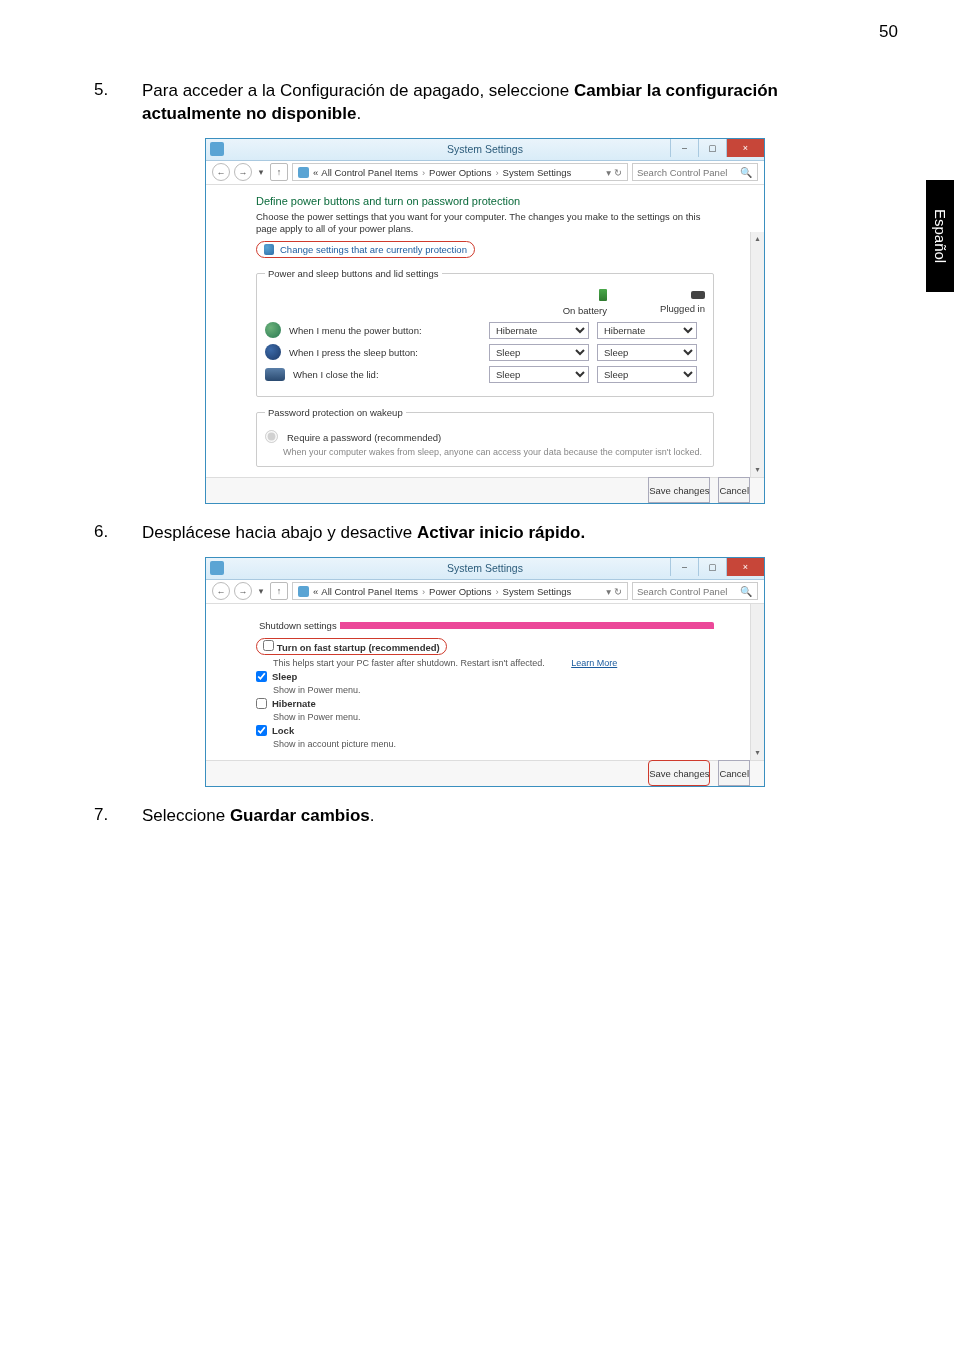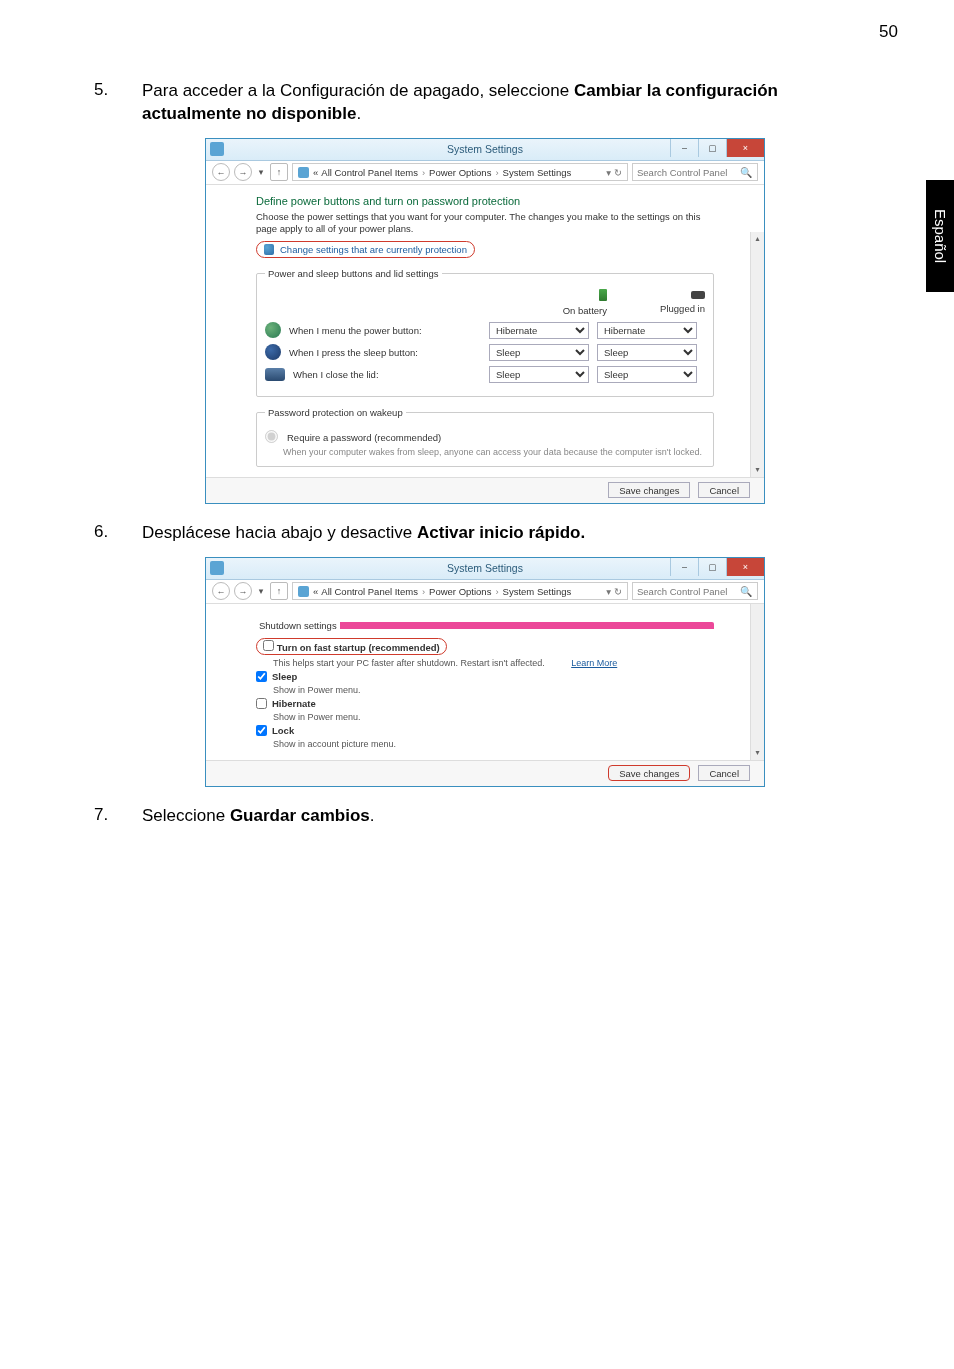--- a/index.html
+++ b/index.html
@@ -48,21 +48,21 @@
     .selwrap { width: 108px; }
     .radio { display: flex; align-items: flex-end; gap: 9px; margin: 4px 0; }
     .radio input { margin-top: 2px; }
     .rlabel { font-size: 9.5px; color: #777; }
     .rlabel.on { color: #333; }
     .rdesc { font-size: 9px; color: #555; margin: 2px 0 0 18px; line-height: 1.25; }
     .rdesc a { color: #1a5b9e; text-decoration: underline; }
     .scroll-v { position: absolute; right: 0; top: 47px; bottom: 26px; width: 14px; background: #f0f0f0; border-left: 1px solid #ddd; }
     .scroll-arrow { height: 14px; display: flex; align-items: center; justify-content: center; font-size: 8px; color: #666; }
     .footer { border-top: 1px solid #ddd; height: 26px; display: flex; align-items: center; justify-content: flex-end; gap: 8px; padding: 0 14px; background: #f7f7f7; }
-    .btn { border: 1px solid #aab; background: #f4f4f4; height: 16px; font-size: 9.5px; padding: 0 10px; display: inline-flex; align-items: center; color: #333; }
+    .btn { border: 1px solid #aab; background: #f4f4f4; height: 26px; font-size: 9.5px; padding: 0 0; display: inline-flex; align-items: center; color: #333; }
     .btn.save { border: 1.5px solid #cf3a2c; border-radius: 4px; }
     .body2 { padding: 6px 50px 6px 50px; position: relative; }
     .chk-row { display: flex; align-items: center; gap: 5px; margin: 3px 0; }
     .chk-row input { width: 11px; height: 11px; }
     .chk-lbl { font-size: 9.5px; }
     .chk-sub { font-size: 9px; color: #555; margin: 1px 0 3px 17px; }
     .fast-circ { display: inline-block; border: 1.5px solid #cf3a2c; border-radius: 10px; padding: 1px 6px; }
     .learnmore { color: #1a5b9e; text-decoration: underline; margin-left: 24px; }
   </style>
 </head>

